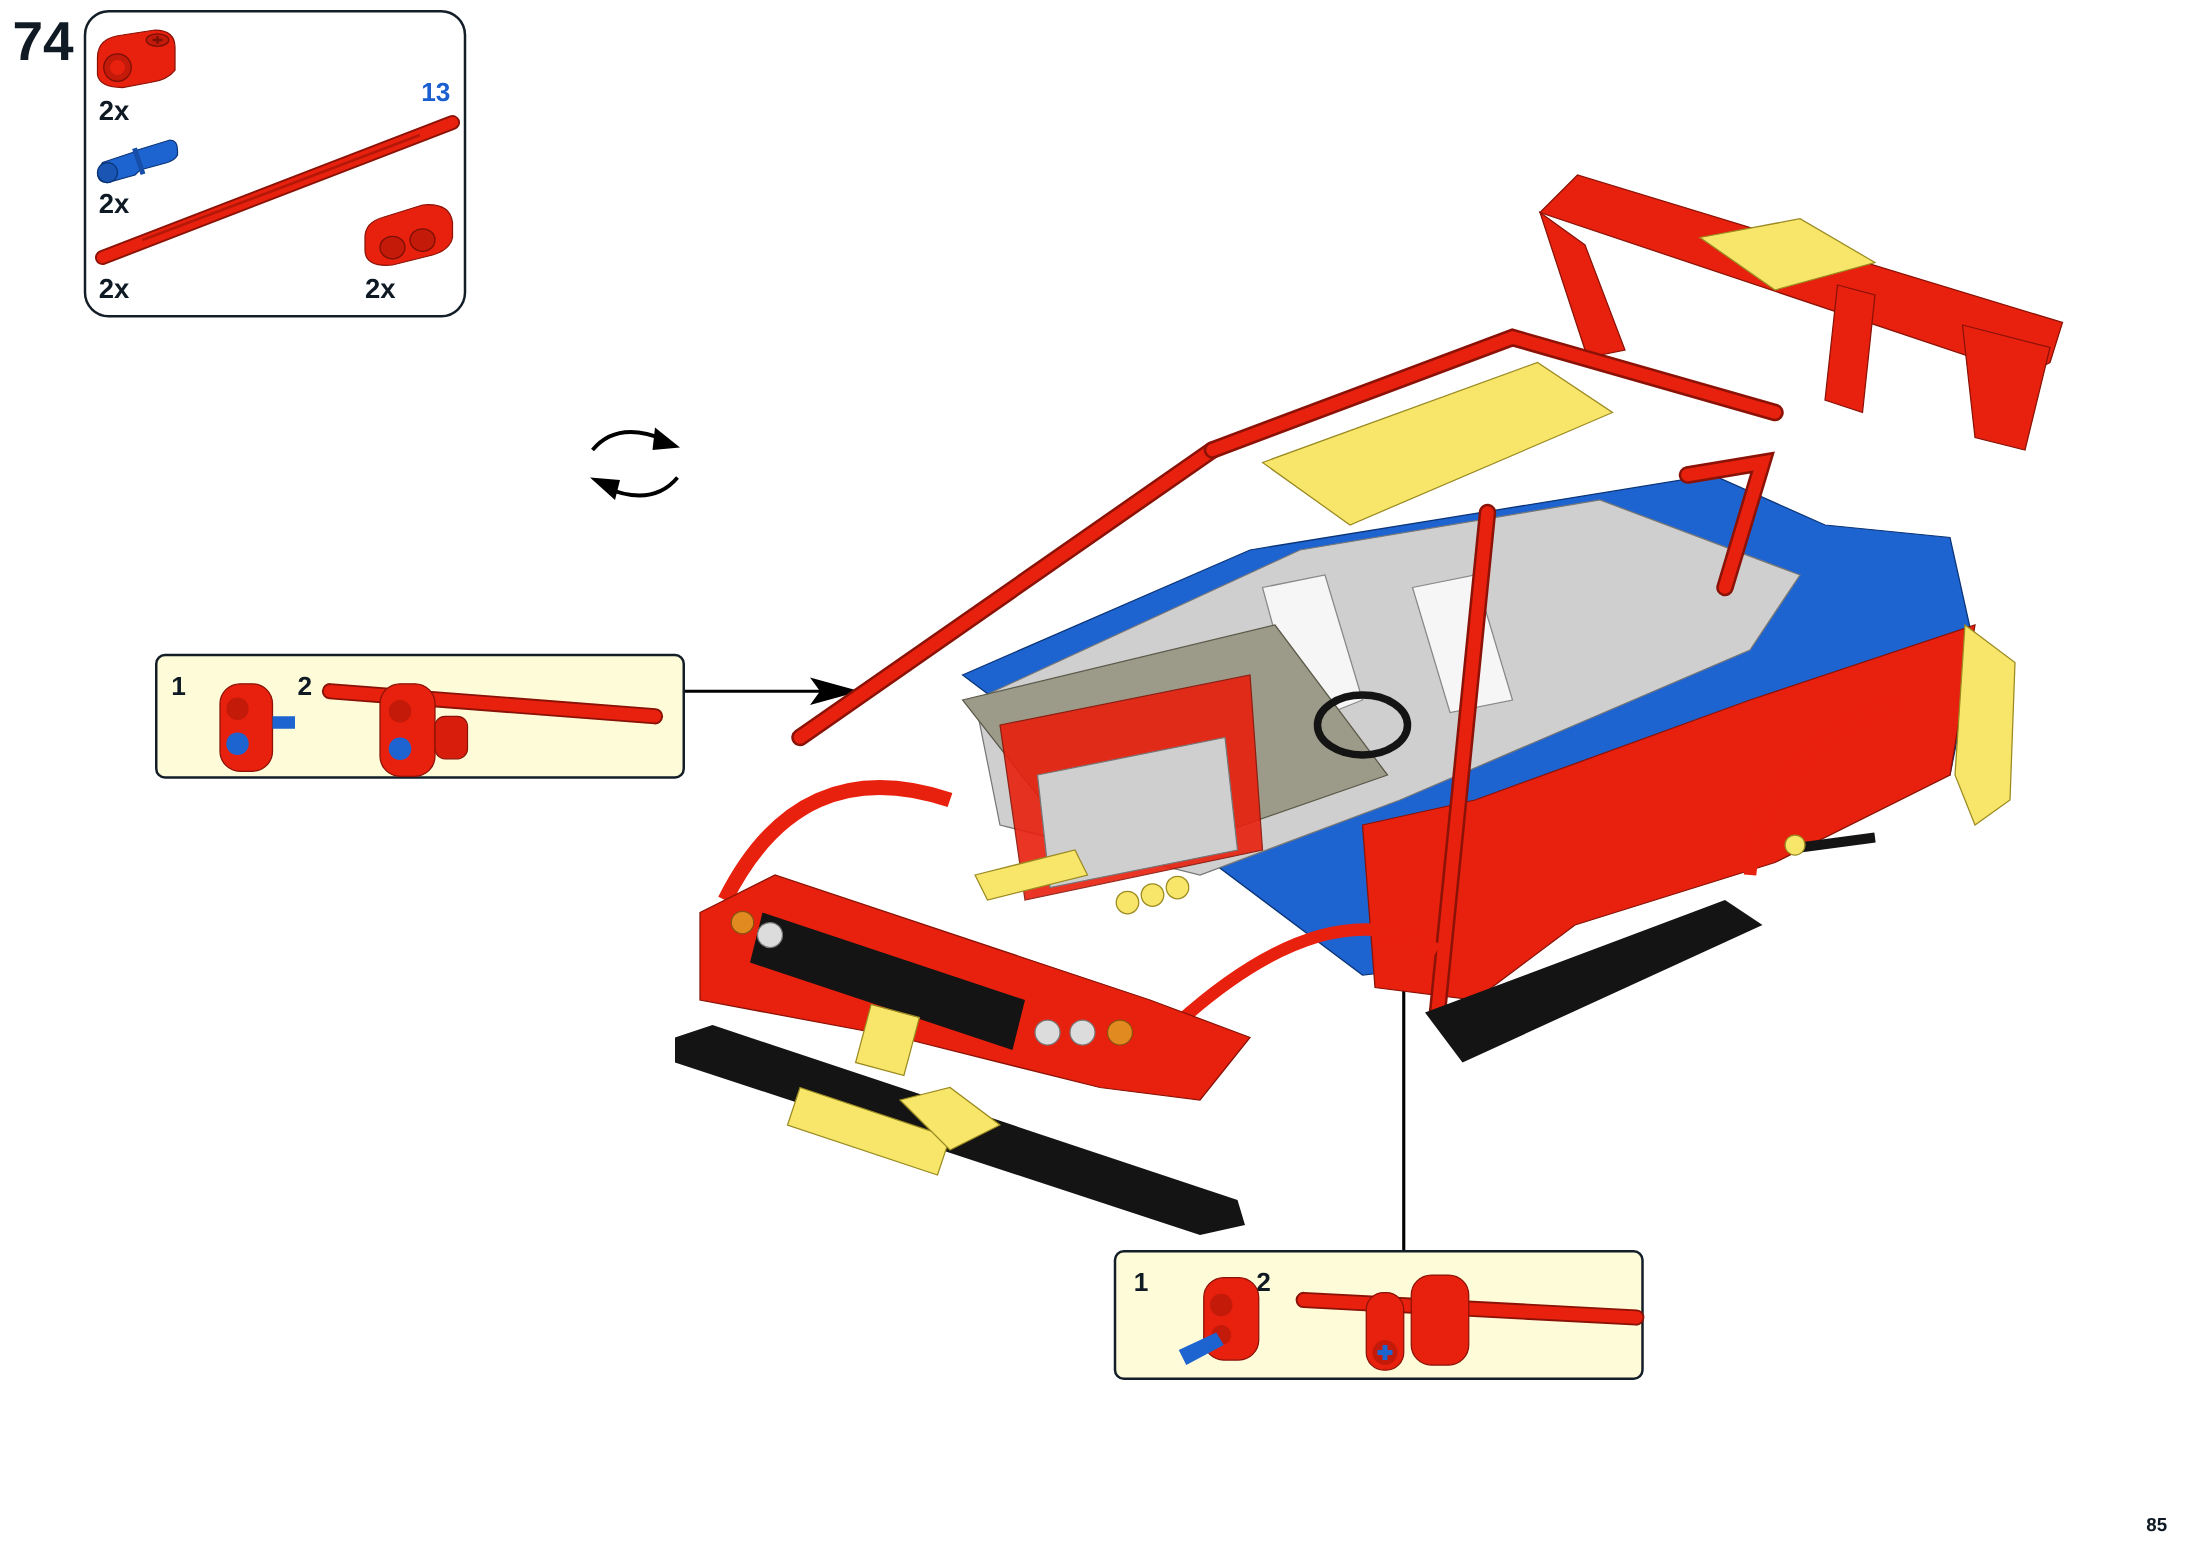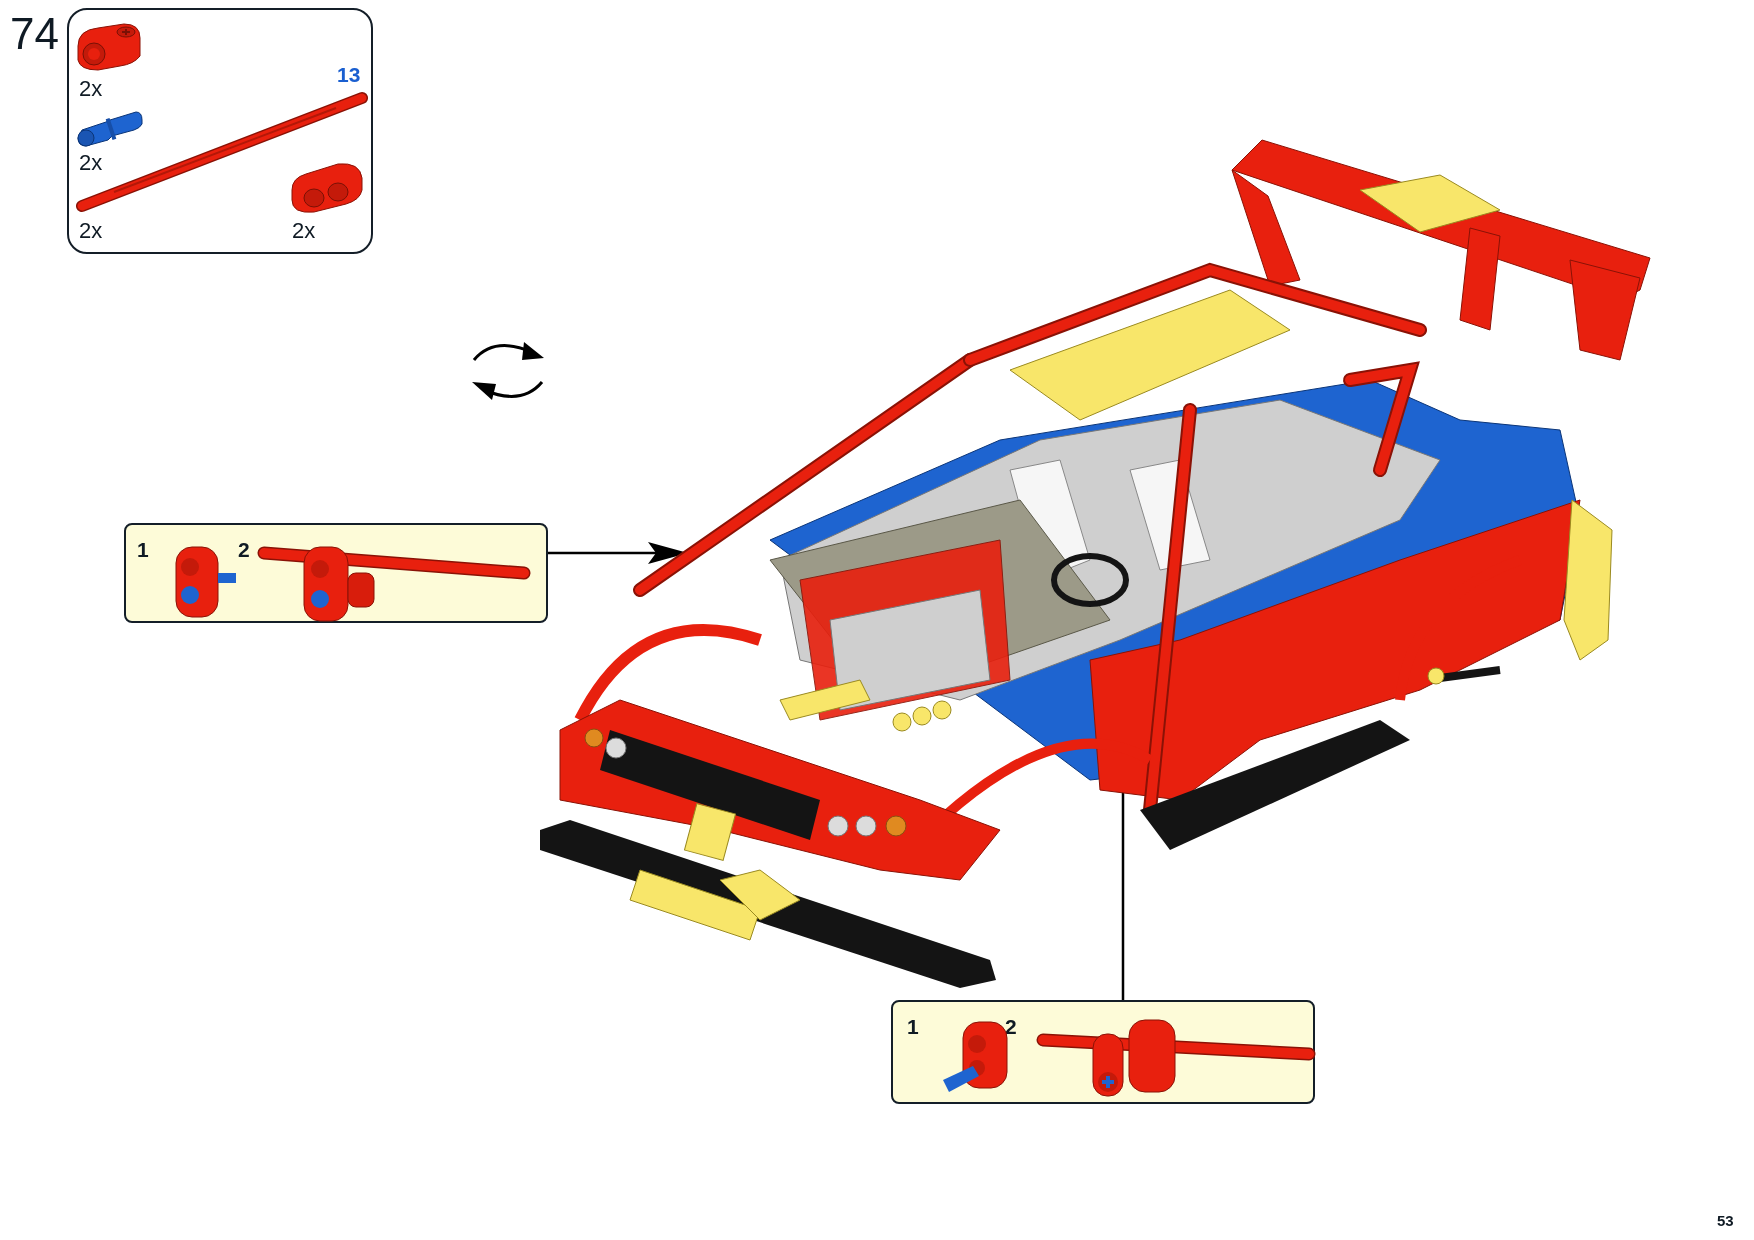--- a/index.html
+++ b/index.html
@@ -1,22 +1,22 @@
 <!DOCTYPE html>
 <html><head>
 <meta charset="utf-8">
 <style>
   html, body { margin:0; padding:0; background:#ffffff; }
   body { width:1754px; height:1240px; position:relative; overflow:hidden;
          font-family:"Liberation Sans", sans-serif; }
   .abs { position:absolute; }
-  .step-number { left:10px; top:10px; font-size:44px; font-weight:normal; color:#0f1a24; line-height:48px; }
+  .step-number { left:10px; top:10px; font-size:44px; font-weight:bold; color:#0f1a24; line-height:48px; }
   .parts-box { left:67px; top:8px; width:302px; height:242px; border:2.5px solid #141e28;
                border-radius:20px; background:#ffffff; box-sizing:content-box; }
-  .qty { font-size:22px; font-weight:normal; color:#0f1a24; line-height:22px; }
+  .qty { font-size:22px; font-weight:bold; color:#0f1a24; line-height:22px; }
   .len-label { font-size:21px; font-weight:bold; color:#1a5fd0; line-height:22px; }
   .callout { background:#fdfbd8; border:2.5px solid #141e28; border-radius:8px; box-sizing:border-box; }
   .sub-step { font-size:21px; font-weight:bold; color:#0f1a24; line-height:22px; }
   .page-number { font-size:15px; font-weight:bold; color:#0f1a24; }
   svg { overflow:visible; }
 </style>
 </head>
 <body>
 
 <div class="abs step-number">74</div>
@@ -163,13 +163,13 @@
 
   <circle cx="902" cy="722" r="9" fill="#f8e66a" stroke="#9a8a20"></circle>
   <circle cx="922" cy="716" r="9" fill="#f8e66a" stroke="#9a8a20"></circle>
   <circle cx="942" cy="710" r="9" fill="#f8e66a" stroke="#9a8a20"></circle>
   <path d="M780 700 L860 680 L870 700 L790 720 Z" fill="#f8e66a" stroke="#9a8a20"></path>
 
   <path d="M1440 678 L1500 670" stroke="#141414" stroke-width="8"></path>
   <circle cx="1436" cy="676" r="8" fill="#f8e66a" stroke="#9a8a20"></circle>
 </svg>
 
-<div class="abs page-number" style="left:1717px;top:1212px;">53</div>
+<div class="abs page-number" style="left:1717px;top:1212px;">85</div>
 
 </body></html>

